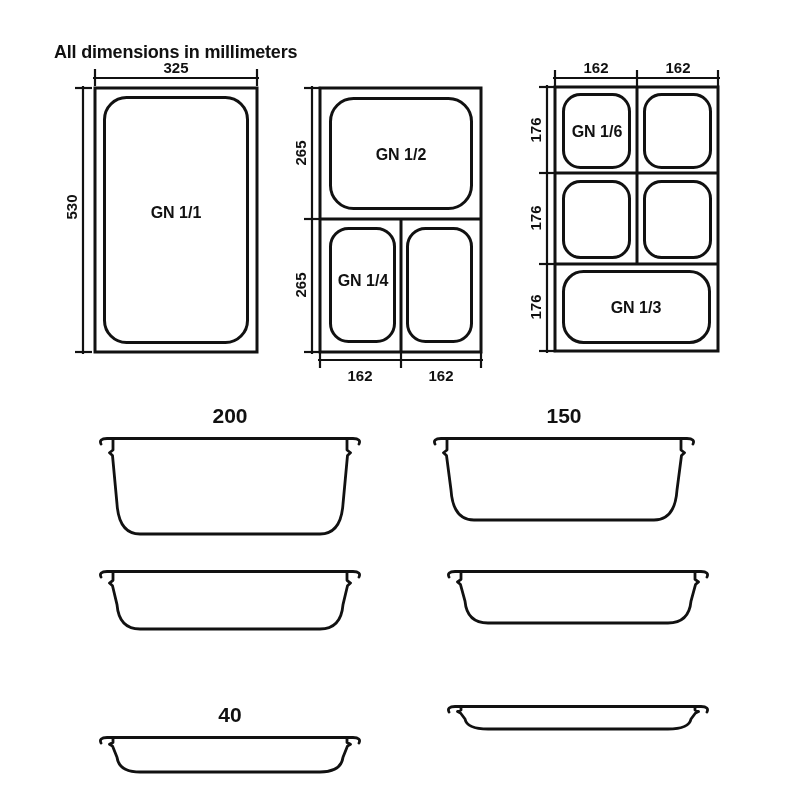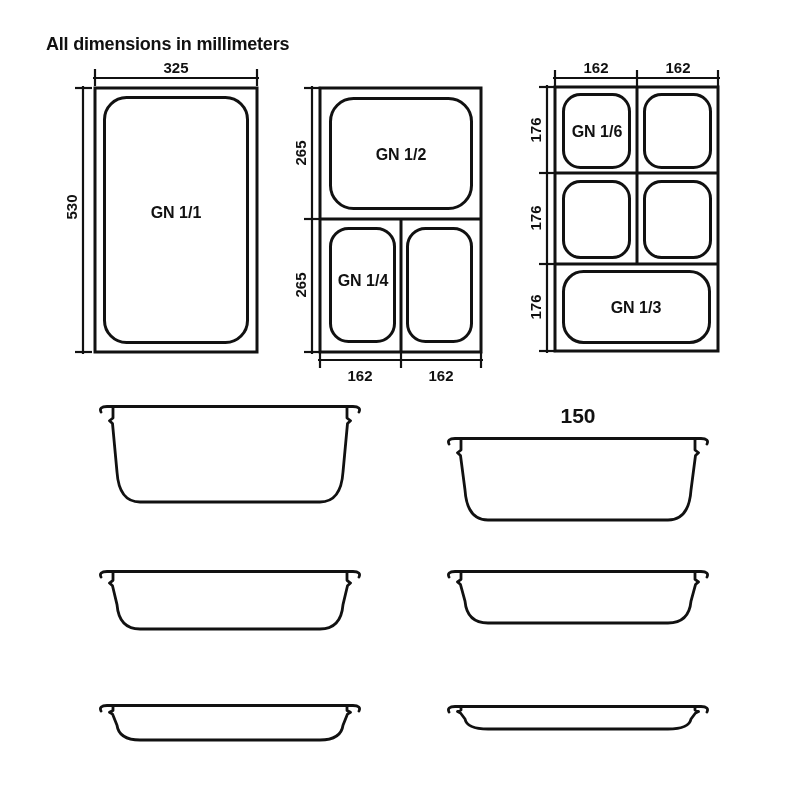--- a/index.html
+++ b/index.html
@@ -1,21 +1,21 @@
 <!DOCTYPE html>
 <html><head>
 <meta charset="utf-8">
 <style>
   html,body{margin:0;padding:0;}
   body{
     width:800px;height:800px;background:#ffffff;overflow:hidden;position:relative;
     font-family:"Liberation Sans",sans-serif;color:#111;
   }
   .title{
-    position:absolute;left:38px;top:26px;margin:8px;
+    position:absolute;left:38px;top:26px;margin:16px;
     font-size:18px;font-weight:bold;letter-spacing:-0.2px;color:#111;
   }
   svg.dwg{position:absolute;overflow:visible;}
   .dwg rect,.dwg line,.dwg path{fill:none;stroke:#111;}
   .dwg .outline{stroke-width:3;}
   .dwg .divider{stroke-width:3;}
   .dwg .dim{stroke-width:2.2;}
   .dwg text{fill:#111;stroke:none;font-weight:bold;text-anchor:middle;}
   .dwg text.dimlbl{font-size:15px;}
   .dwg text.gnlbl{font-size:16px;}
@@ -103,29 +103,30 @@
   <rect class="outline" x="563.5" y="94.5" width="66" height="73" rx="17"></rect>
   <rect class="outline" x="644.5" y="94.5" width="66" height="73" rx="17"></rect>
   <rect class="outline" x="563.5" y="181.5" width="66" height="76" rx="17"></rect>
   <rect class="outline" x="644.5" y="181.5" width="66" height="76" rx="17"></rect>
   <rect class="outline" x="563.5" y="271.5" width="146" height="71" rx="20"></rect>
   <text class="gnlbl" x="597" y="137">GN 1/6</text>
   <text class="gnlbl" x="636" y="313">GN 1/3</text>
 </svg>
 
 <div class="fig" style="left:90px;top:400px">
+  <span class="fig-label">200</span>
   <svg width="280" height="110" viewBox="0 0 280 110">
     <g transform="translate(10,6)">
       <path d="M 1,6 Q -1.5,0.8 7,0.5 L 253,0.5 Q 261.5,0.8 259,6"></path>
       <path d="M 13,1 L 13,12 L 9.5,14.75 L 12.5,17.5 L 17,66 Q 19,96 40,96 L 220,96 Q 241,96 243,66 L 247.5,17.5 L 250.5,14.75 L 247,12 L 247,1"></path>
     </g>
   </svg>
 </div>
 
-<div class="fig" style="left:438px;top:400px">
+<div class="fig" style="left:424px;top:400px">
   <span class="fig-label">150</span>
   <svg width="280" height="96" viewBox="0 0 280 96">
     <g transform="translate(10,6)">
       <path d="M 1,6 Q -1.5,0.8 7,0.5 L 253,0.5 Q 261.5,0.8 259,6"></path>
       <path d="M 13,1 L 13,12 L 9.5,14.75 L 12.5,17.5 L 17,52 Q 19,82 40,82 L 220,82 Q 241,82 243,52 L 247.5,17.5 L 250.5,14.75 L 247,12 L 247,1"></path>
     </g>
   </svg>
 </div>
 
 <div class="fig" style="left:90px;top:565px">
@@ -140,20 +141,21 @@
 <div class="fig" style="left:438px;top:565px">
   <svg width="280" height="66" viewBox="0 0 280 66">
     <g transform="translate(10,6)">
       <path d="M 1,6 Q -1.5,0.8 7,0.5 L 253,0.5 Q 261.5,0.8 259,6"></path>
       <path d="M 13,1 L 13,8.32 L 9.5,10.92 L 12.5,13.52 L 17,30.16 Q 19,52 40,52 L 220,52 Q 241,52 243,30.16 L 247.5,13.52 L 250.5,10.92 L 247,8.32 L 247,1"></path>
     </g>
   </svg>
 </div>
 
 <div class="fig" style="left:90px;top:699px">
+  <span class="fig-label">40</span>
   <svg width="280" height="49" viewBox="0 0 280 49">
     <g transform="translate(10,6)">
       <path d="M 1,6 Q -1.5,0.8 7,0.5 L 253,0.5 Q 261.5,0.8 259,6"></path>
       <path d="M 13,1 L 13,5.6000000000000005 L 9.5,7.350000000000001 L 12.5,9.100000000000001 L 17,20.3 Q 19,35 40,35 L 220,35 Q 241,35 243,20.3 L 247.5,9.100000000000001 L 250.5,7.350000000000001 L 247,5.6000000000000005 L 247,1"></path>
     </g>
   </svg>
 </div>
 
 <div class="fig" style="left:438px;top:700px">
   <svg width="280" height="37" viewBox="0 0 280 37">

